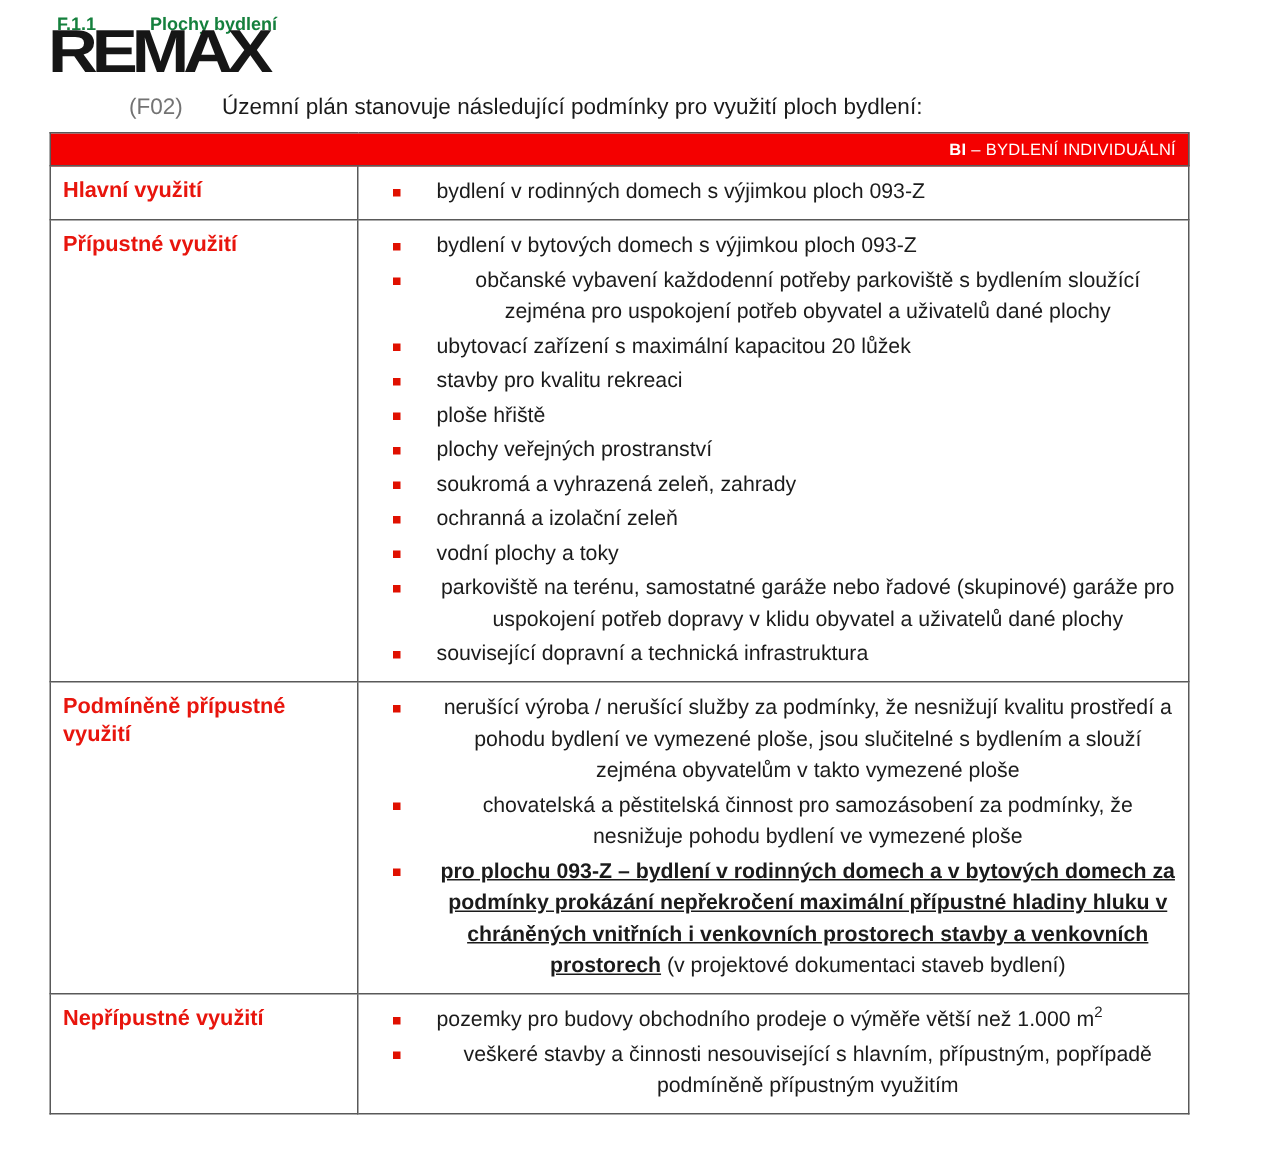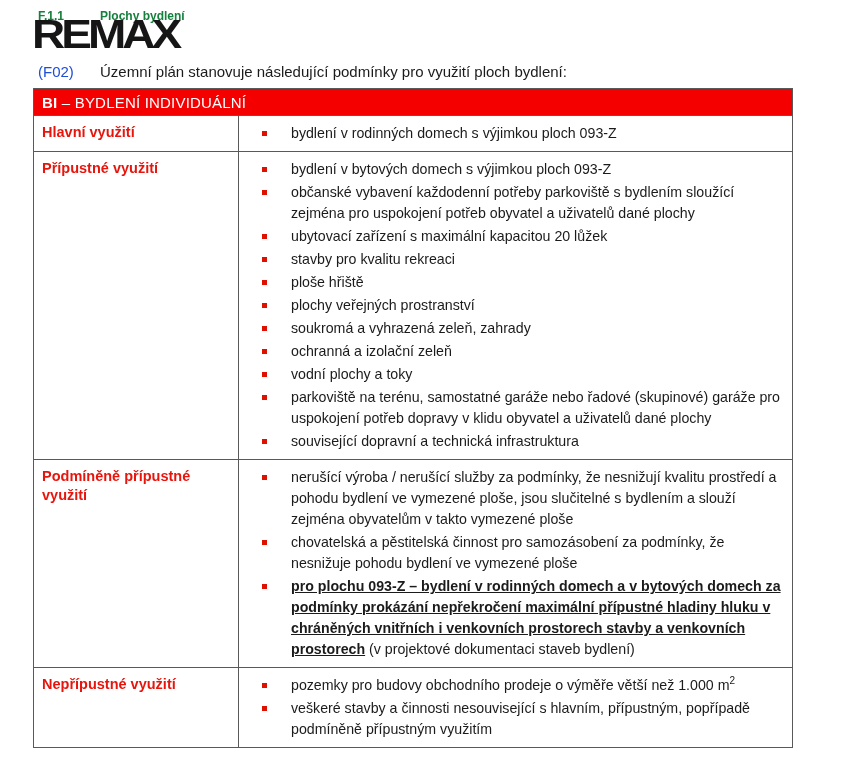--- a/index.html
+++ b/index.html
@@ -10,38 +10,38 @@
   }
   .header-area { position:relative; height:88px; }
   .title-line { position:absolute; top:9px; left:38px; font-size:12px; font-weight:bold; color:#15803d; white-space:nowrap; }
   .title-num { display:inline-block; width:62px; }
   .logo {
     position:absolute; top:14px; left:32px; font-size:46px; font-weight:bold;
     letter-spacing:-4px; color:#161616; transform:scaleY(0.88); transform-origin:top left;
     line-height:1; z-index:2;
   }
   .ref-line { position:absolute; top:63px; left:38px; font-size:15px; white-space:nowrap; }
-  .ref-code { color:#1d4ed8; display:inline-block; width:62px; }
+  .ref-code { color:#737373; display:inline-block; width:62px;margin-left:48px; }
 
   table.uses {
     position:absolute; top:88px; left:33px; width:759px;
     border-collapse:collapse; table-layout:fixed;
   }
   table.uses td { border:1px solid #595959; vertical-align:top; }
   tr.hdr td {
-    background:#f40000; color:#ffffff; font-size:15px;
-    padding:5px 8px 4px 8px; letter-spacing:0.2px;
+    background:#f40000; color:#ffffff; font-size:11px;
+    padding:5px 8px 4px 8px; letter-spacing:0.2px;text-align:right;
   }
   tr.hdr .code { font-weight:bold; }
   td.label-cell {
     color:#e8150d; font-weight:bold; font-size:14.5px;
     padding:7px 10px 8px 8px; line-height:19px;
   }
   td.items-cell { padding:0 6px; }
-  ul.bullets { margin:0; padding:5px 0 5px 17px; list-style:none; }
+  ul.bullets { margin:0; padding:5px 0 5px 17px; list-style:none;text-align:center; }
   ul.bullets li { display:flex; margin:2px 0; font-size:14.2px; line-height:21px; }
   .sq { flex:0 0 auto; width:5px; height:5px; background:#e01000; margin:8px 24px 0 0; }
   .txt b { font-weight:bold;text-decoration:underline; }
   .txt sup { font-size:10px; line-height:0; }
 </style>
 </head>
 <body>
 
 <div class="header-area">
   <div class="title-line">

